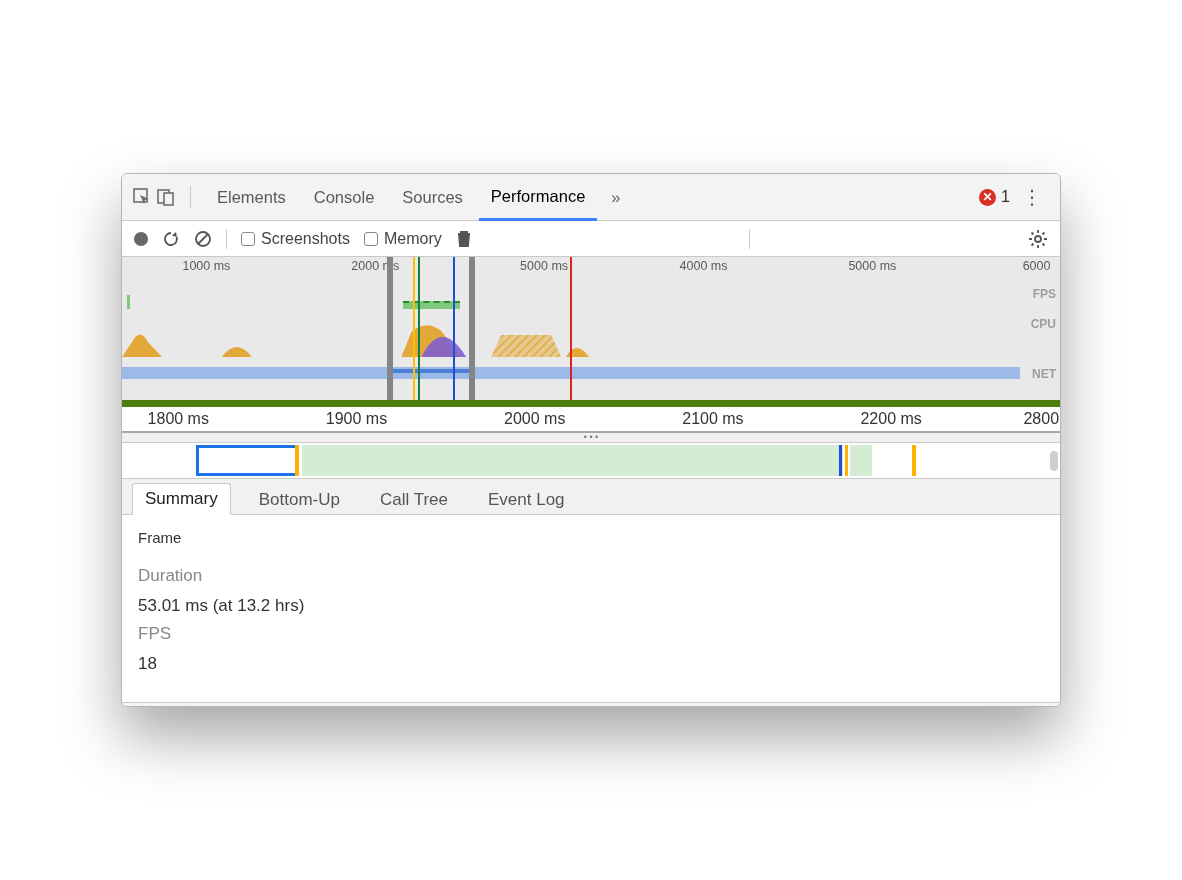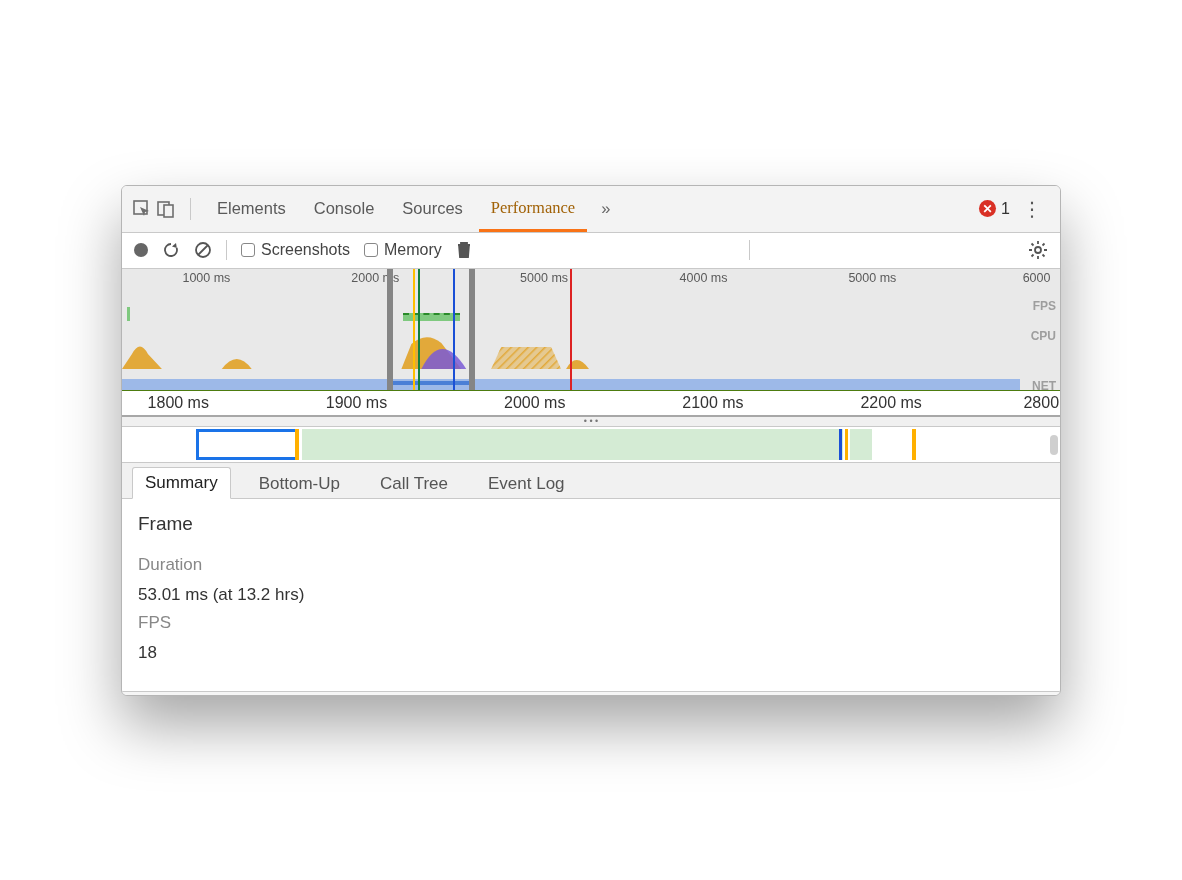--- a/index.html
+++ b/index.html
@@ -43,21 +43,21 @@
     align-items: center;
     padding: 0 10px;
     font-size: 16.5px;
     color:#444;
     background:#f3f3f3;
     gap: 4px;
   }
   .tabbar .icon { color:#6e6e6e; }
   .tab-divider { width:1px; height:22px; background:#c9c9c9; margin:0 10px; }
   .main-tab { padding: 0 12px; height: 100%; display:flex; align-items:center; cursor:pointer; color:#5a5a5a; }
-  .main-tab.active { color:#a16207; border-bottom:3px solid #f97316; margin-bottom:-1px;font-family:Liberation Serif, serif; }
+  .main-tab.active { color:#000000; border-bottom:3px solid #3b82f6; margin-bottom:-1px; }
   .chevron { padding:0 10px; color:#666; }
   .err-badge { display:flex; align-items:center; gap:5px; color:#333; font-size:16px; margin-left:auto; }
   .err-x { width:17px; height:17px; border-radius:50%; background:#d93025; color:#fff; font-size:12px; display:flex; align-items:center; justify-content:center; font-weight:bold; }
   .kebab { font-size:20px; color:#555; padding:0 8px; cursor:pointer; }
   
   .toolbar {
     height: 36px;
     border-bottom: 1px solid #c9c9c9;
     display:flex;
     align-items:center;
@@ -69,23 +69,23 @@
   }
   .rec-dot { width:14px; height:14px; border-radius:50%; background:#666; }
   .tb-divider { width:1px; height:20px; background:#c9c9c9; }
   .chk { width:14px; height:14px; border:1.5px solid #888; border-radius:3px; display:inline-block; }
   .chk-wrap { display:flex; align-items:center; gap:6px; }
   .gear { margin-left:auto; color:#555; }
   .reload-icon svg, .clear-icon svg, .trash-icon svg, .gear svg, .pointer-icon svg, .device-icon svg { display:block; }
   
   .overview {
     position: relative;
-    height: 122px;
+    height: 150px;
     background:#e9e9e9;
-    border-bottom:1px solid #4d7c0f;
+    border-bottom:7px solid #4d7c0f;
     overflow:hidden;
   }
   .ov-ruler {
     height:20px;
     display:flex;
     font-size:12.5px;
     color:#5a5a5a;
     position:relative;
   }
   .ov-tick { position:absolute; top:2px; transform:translateX(-50%); }
@@ -128,21 +128,21 @@
     border-bottom:1px solid #c9c9c9;
     font-size:17px;
     color:#555;
     gap:16px;
     padding:0 10px;
   }
   .dtab { padding:5px 12px; cursor:pointer; margin-bottom:-1px; }
   .dtab.active { background:#fff; border:1px solid #c9c9c9; border-bottom:1px solid #fff; border-radius:3px 3px 0 0; color:#222; }
   
   .summary { padding:14px 16px 20px; font-size:17px; color:#333; }
-  .summary h3 { font-weight:normal; font-size:19px; margin-bottom:20px; }
+  .summary h3 { font-weight:normal; font-size:15px; margin-bottom:20px; }
   .summary .row { display:flex; gap:10px; margin-bottom:8px;flex-direction:column; }
   .summary .key { color:#888; min-width:90px; }
   .footer-border { height:4px; border-top:1px solid #c9c9c9; background:#f5f5f5; }
 </style>
 </head>
 <body>
 
 <div class="window">
 
 

